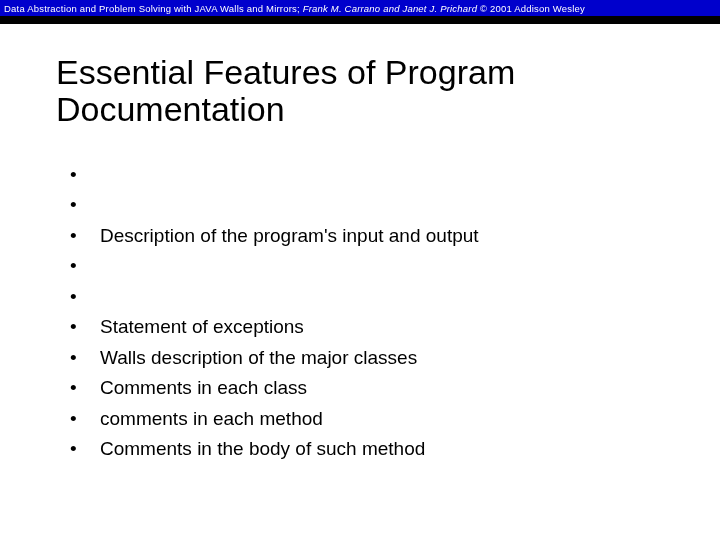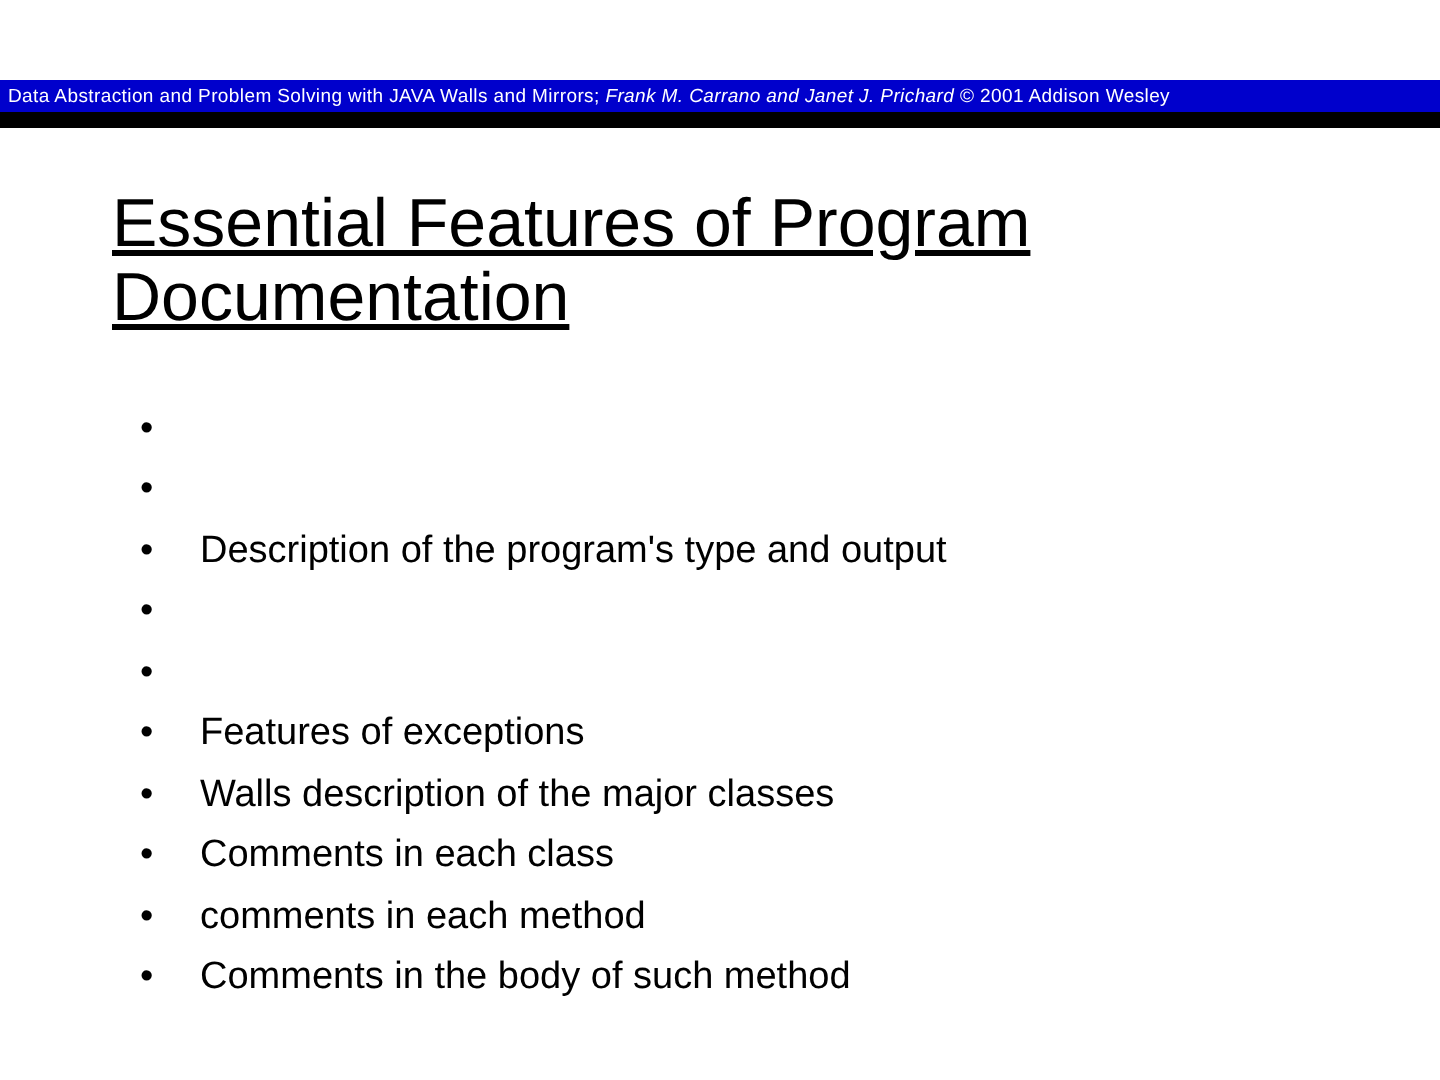--- a/index.html
+++ b/index.html
@@ -10,36 +10,34 @@
       font-family: Arial, Helvetica, sans-serif;
       overflow: hidden;
     }
     .header-bar {
       background: #0000cc;
       color: #ffffff;
       padding: 3px 4px 2px 4px;
       font-size: 9.5px;
       letter-spacing: 0.2px;
       border-bottom: 8px solid #000000;
-      margin-top: 40px;
     }
     .header-bar .italic {
       font-style: italic;
     }
     .content {
       padding: 30px 20px 0 56px;
     }
     .title {
       font-family: Arial, Helvetica, sans-serif;
       font-size: 34px;
       font-weight: 400;
       color: #000000;
       line-height: 1.1;
       margin-bottom: 32px;
-      text-decoration: underline;
     }
     .bullet-list {
       list-style: none;
       padding-left: 14px;
     }
     .bullet-list li {
       display: flex;
       align-items: flex-start;
       font-size: 19px;
       color: #000000;
@@ -63,31 +61,31 @@
   <h1 class="title">Essential Features of Program Documentation</h1>
   <ul class="bullet-list">
     <li>
         <span class="bullet">•</span>
       </li>
     <li>
         <span class="bullet">•</span>
       </li>
     <li>
         <span class="bullet">•</span>
-        <span>Description of the program's type and output</span>
+        <span>Description of the program's input and output</span>
       </li>
     <li>
         <span class="bullet">•</span>
       </li>
     <li>
         <span class="bullet">•</span>
       </li>
     <li>
         <span class="bullet">•</span>
-        <span>Features of exceptions</span>
+        <span>Statement of exceptions</span>
       </li>
     <li>
         <span class="bullet">•</span>
         <span>Walls description of the major classes</span>
       </li>
     <li>
         <span class="bullet">•</span>
         <span>Comments in each class</span>
       </li>
     <li>

